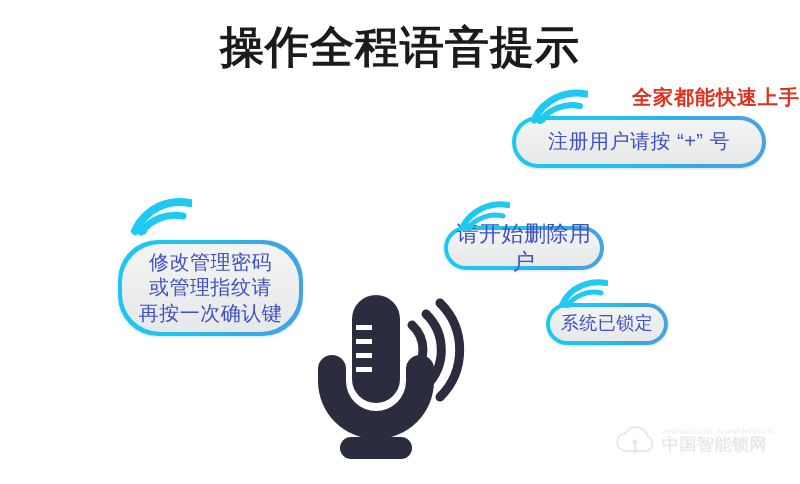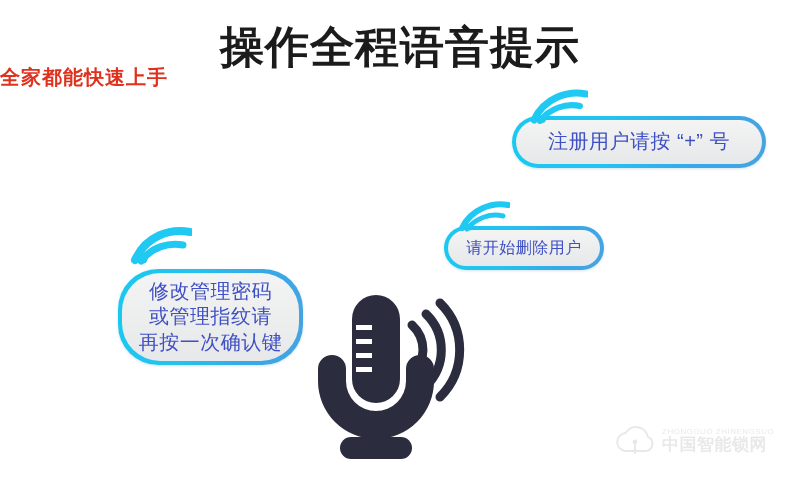--- a/index.html
+++ b/index.html
@@ -28,23 +28,23 @@
     font-size: 44px;
     font-weight: bold;
     color: #1b1b1b;
     letter-spacing: 1px;
     line-height: 1.15;
     white-space: nowrap;
   }
   #subtitle {
     position: absolute;
     left: 0;
-    top: 64px;
+    top: 84px;
     width: 800px;
-    text-align: left;
+    text-align: right;
     font-size: 20px;
     font-weight: bold;
     color: #e0301e;
     letter-spacing: 1px;
     white-space: nowrap;
   }
 
   
   .bubble {
     position: absolute;
@@ -148,21 +148,21 @@
       <path d="M10 33 C20 20, 36 15, 50 18" stroke="#1fc9f1" stroke-width="6" fill="none" stroke-linecap="round"></path>
       <circle cx="12" cy="31" r="4" fill="#1fc9f1"></circle>
     </svg>
     <div class="bubble-shell">
       <div class="bubble-inner">
         <span class="bubble-text">注册用户请按 “+” 号</span>
       </div>
     </div>
   </div>
 
-  <div class="bubble" style="left:118px; top:269px; width:185px; height:96px;">
+  <div class="bubble" style="left:118px; top:240px; width:185px; height:96px;">
     <div class="bubble-tail" style="left:-14px; top:-32px; width:84px; height:86px; border-radius:16px 0 0 40px;"></div>
     <svg class="wave" style="left:12px; top:-44px;" width="62" height="40" viewBox="0 0 62 40">
       <path d="M5 35 C16 11, 40 3, 60 7" stroke="#1fc9f1" stroke-width="8" fill="none" stroke-linecap="round"></path>
       <path d="M11 36 C22 22, 39 17, 53 20" stroke="#1fc9f1" stroke-width="7" fill="none" stroke-linecap="round"></path>
       <circle cx="13" cy="34" r="4.5" fill="#1fc9f1"></circle>
     </svg>
     <div class="bubble-shell" style="border-radius:40px;">
       <div class="bubble-inner" style="border-radius:38px;">
         <span class="bubble-text">修改管理密码
 或管理指纹请
@@ -173,25 +173,38 @@
 
   <div class="bubble" style="left:444px; top:226px; width:160px; height:44px;">
     <div class="bubble-tail" style="left:-6px; top:-14px; width:50px; height:48px; border-radius:12px 0 0 24px;"></div>
     <svg class="wave" style="left:14px; top:-26px;" width="52" height="32" viewBox="0 0 52 32">
       <path d="M4 28 C13 9, 34 2, 50 5" stroke="#1fc9f1" stroke-width="6" fill="none" stroke-linecap="round"></path>
       <path d="M9 29 C18 18, 32 13, 45 16" stroke="#1fc9f1" stroke-width="5" fill="none" stroke-linecap="round"></path>
       <circle cx="11" cy="27" r="3.5" fill="#1fc9f1"></circle>
     </svg>
     <div class="bubble-shell">
       <div class="bubble-inner">
-        <span class="bubble-text" style="font-size:16px;">请开始删除用户</span>
-      </div>
-    </div>
-  </div>
-
+        <span class="bubble-text" style="font-size:22px;">请开始删除用户</span>
+      </div>
+    </div>
+  </div>
+
+  <div class="bubble" style="left:546px; top:303px; width:122px; height:42px;">
+    <div class="bubble-tail" style="left:-6px; top:-13px; width:46px; height:45px; border-radius:12px 0 0 22px;"></div>
+    <svg class="wave" style="left:12px; top:-25px;" width="50" height="30" viewBox="0 0 50 30">
+      <path d="M4 27 C12 8, 33 2, 48 5" stroke="#1fc9f1" stroke-width="6" fill="none" stroke-linecap="round"></path>
+      <path d="M9 28 C17 17, 31 12, 43 15" stroke="#1fc9f1" stroke-width="5" fill="none" stroke-linecap="round"></path>
+      <circle cx="11" cy="26" r="3.5" fill="#1fc9f1"></circle>
+    </svg>
+    <div class="bubble-shell">
+      <div class="bubble-inner">
+        <span class="bubble-text" style="font-size:18px;">系统已锁定</span>
+      </div>
+    </div>
+  </div>
 
   <div id="mic">
     <svg width="172" height="180" viewBox="0 0 172 180">
       <g fill="#2b2d3f">
 
         <rect x="52" y="8" width="48" height="108" rx="24" ry="24"></rect>
 
         <rect x="56" y="38" width="16" height="5" fill="#ffffff"></rect>
         <rect x="56" y="52" width="16" height="5" fill="#ffffff"></rect>
         <rect x="56" y="66" width="16" height="5" fill="#ffffff"></rect>

